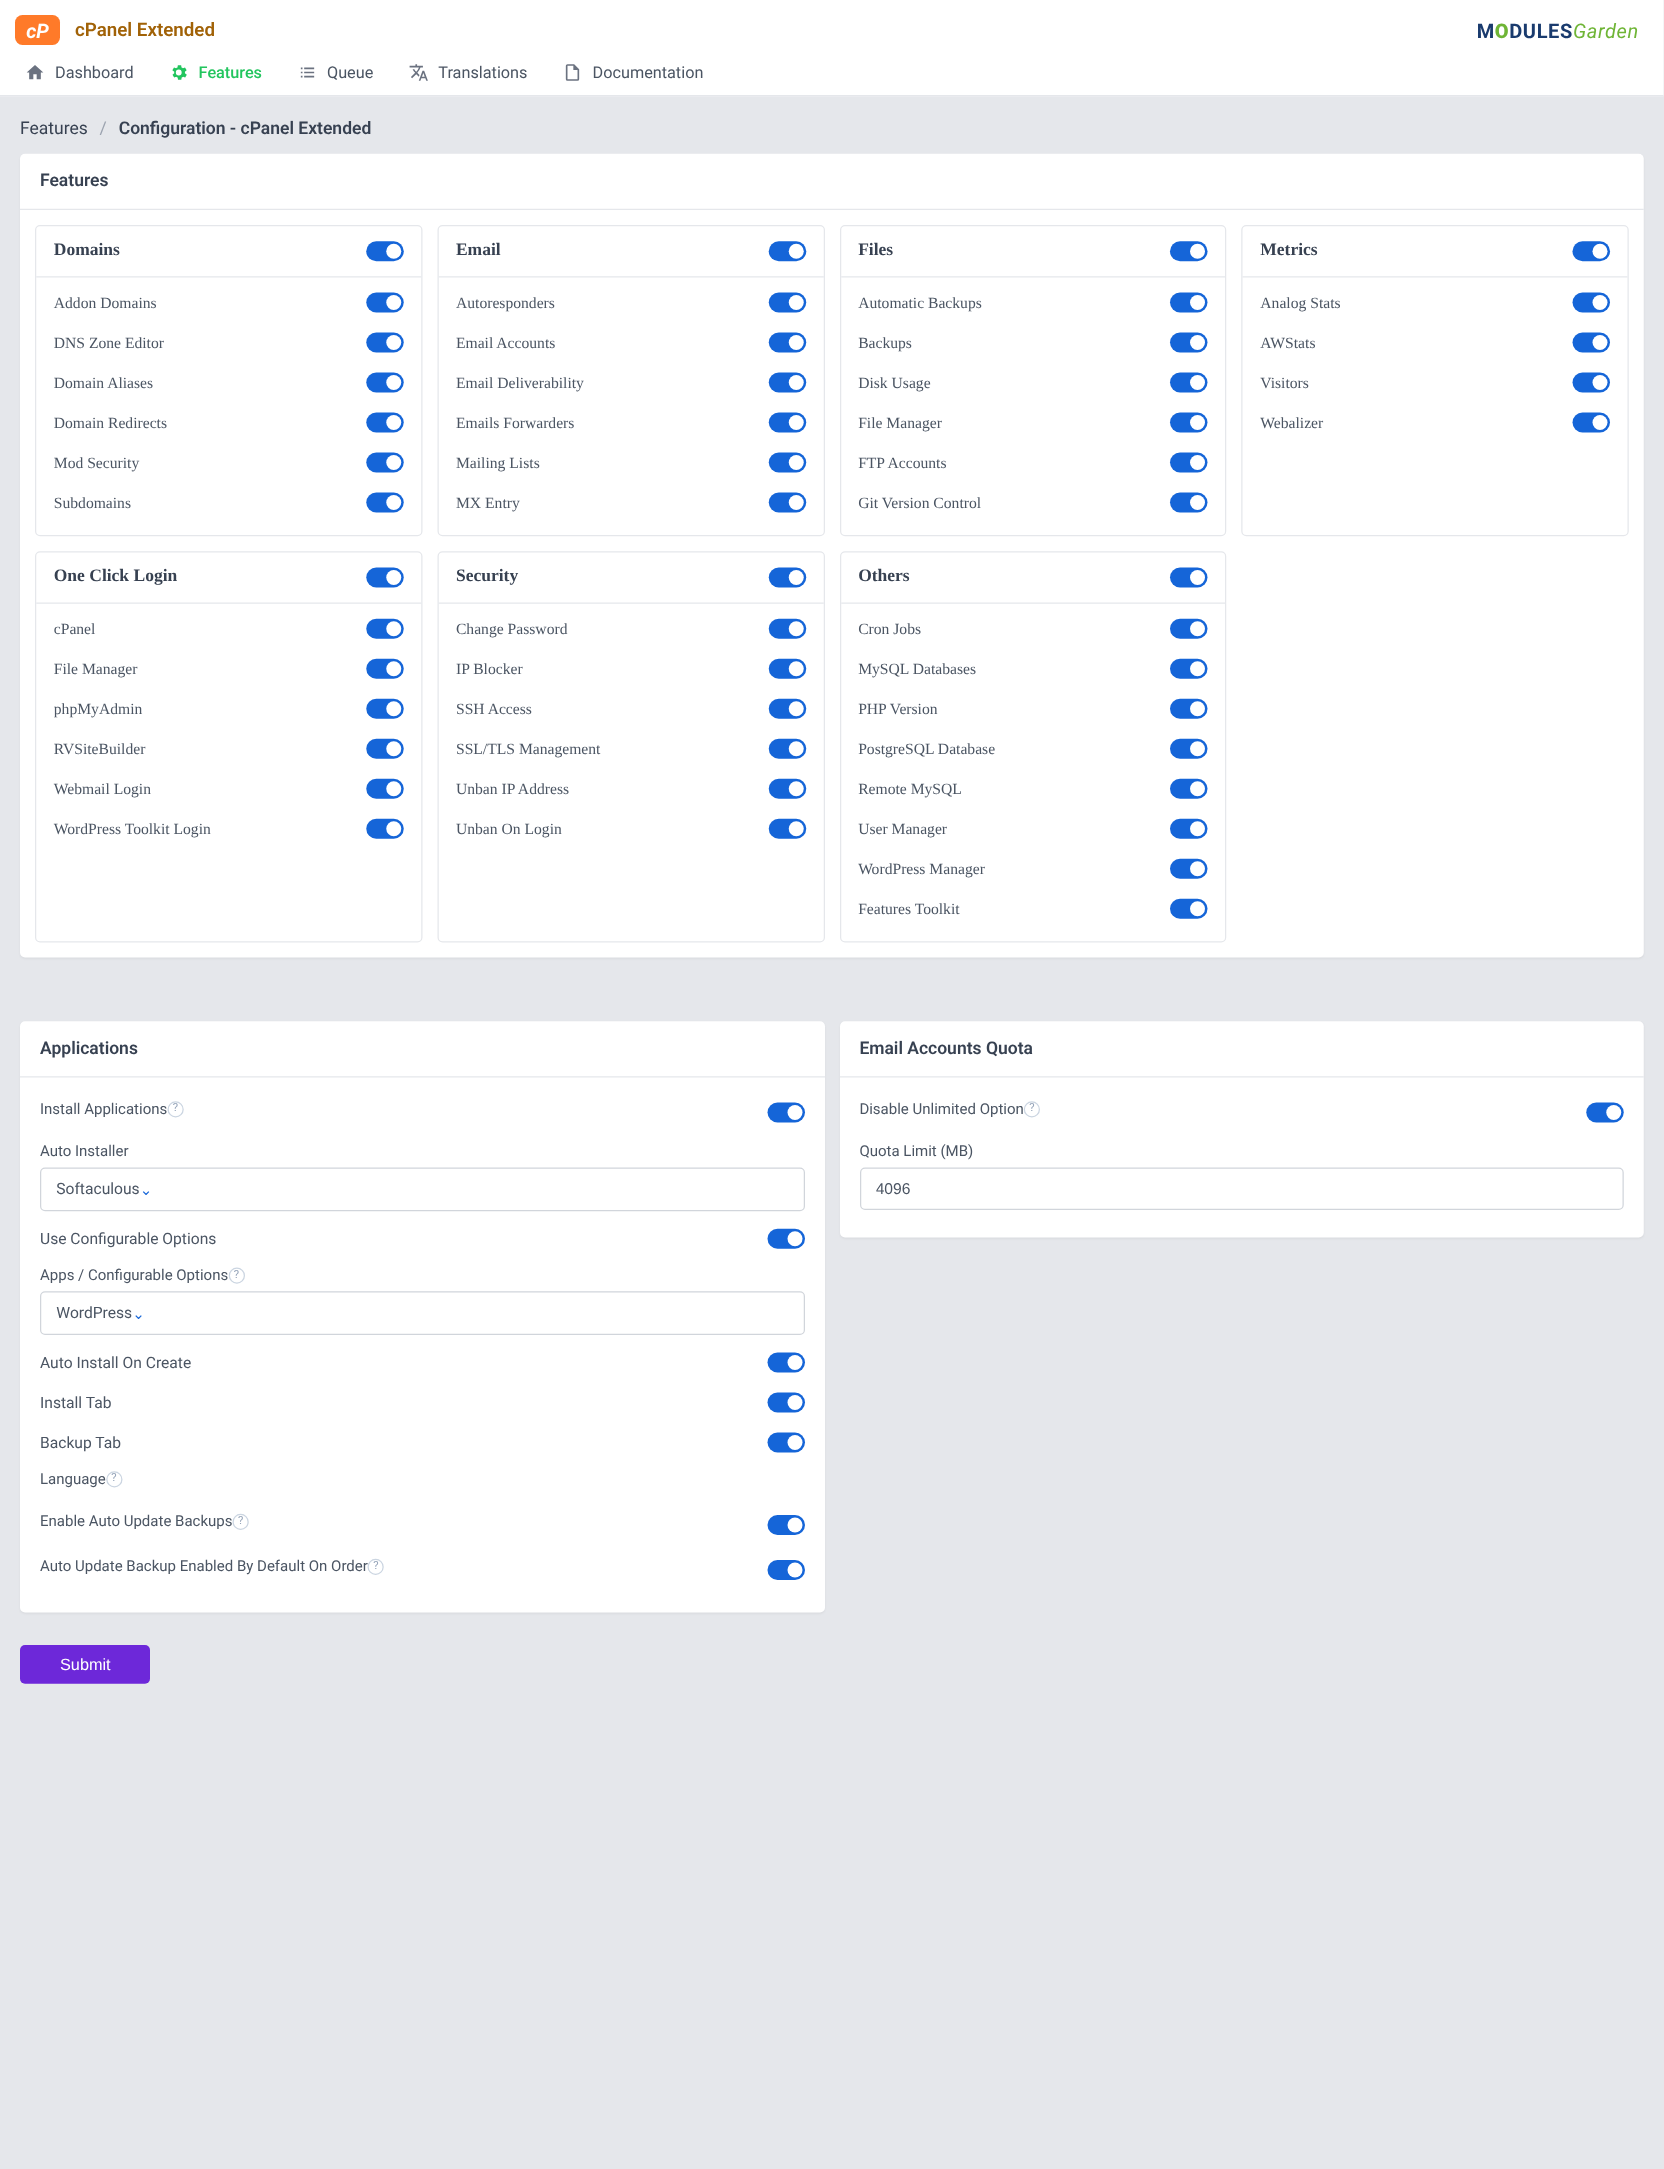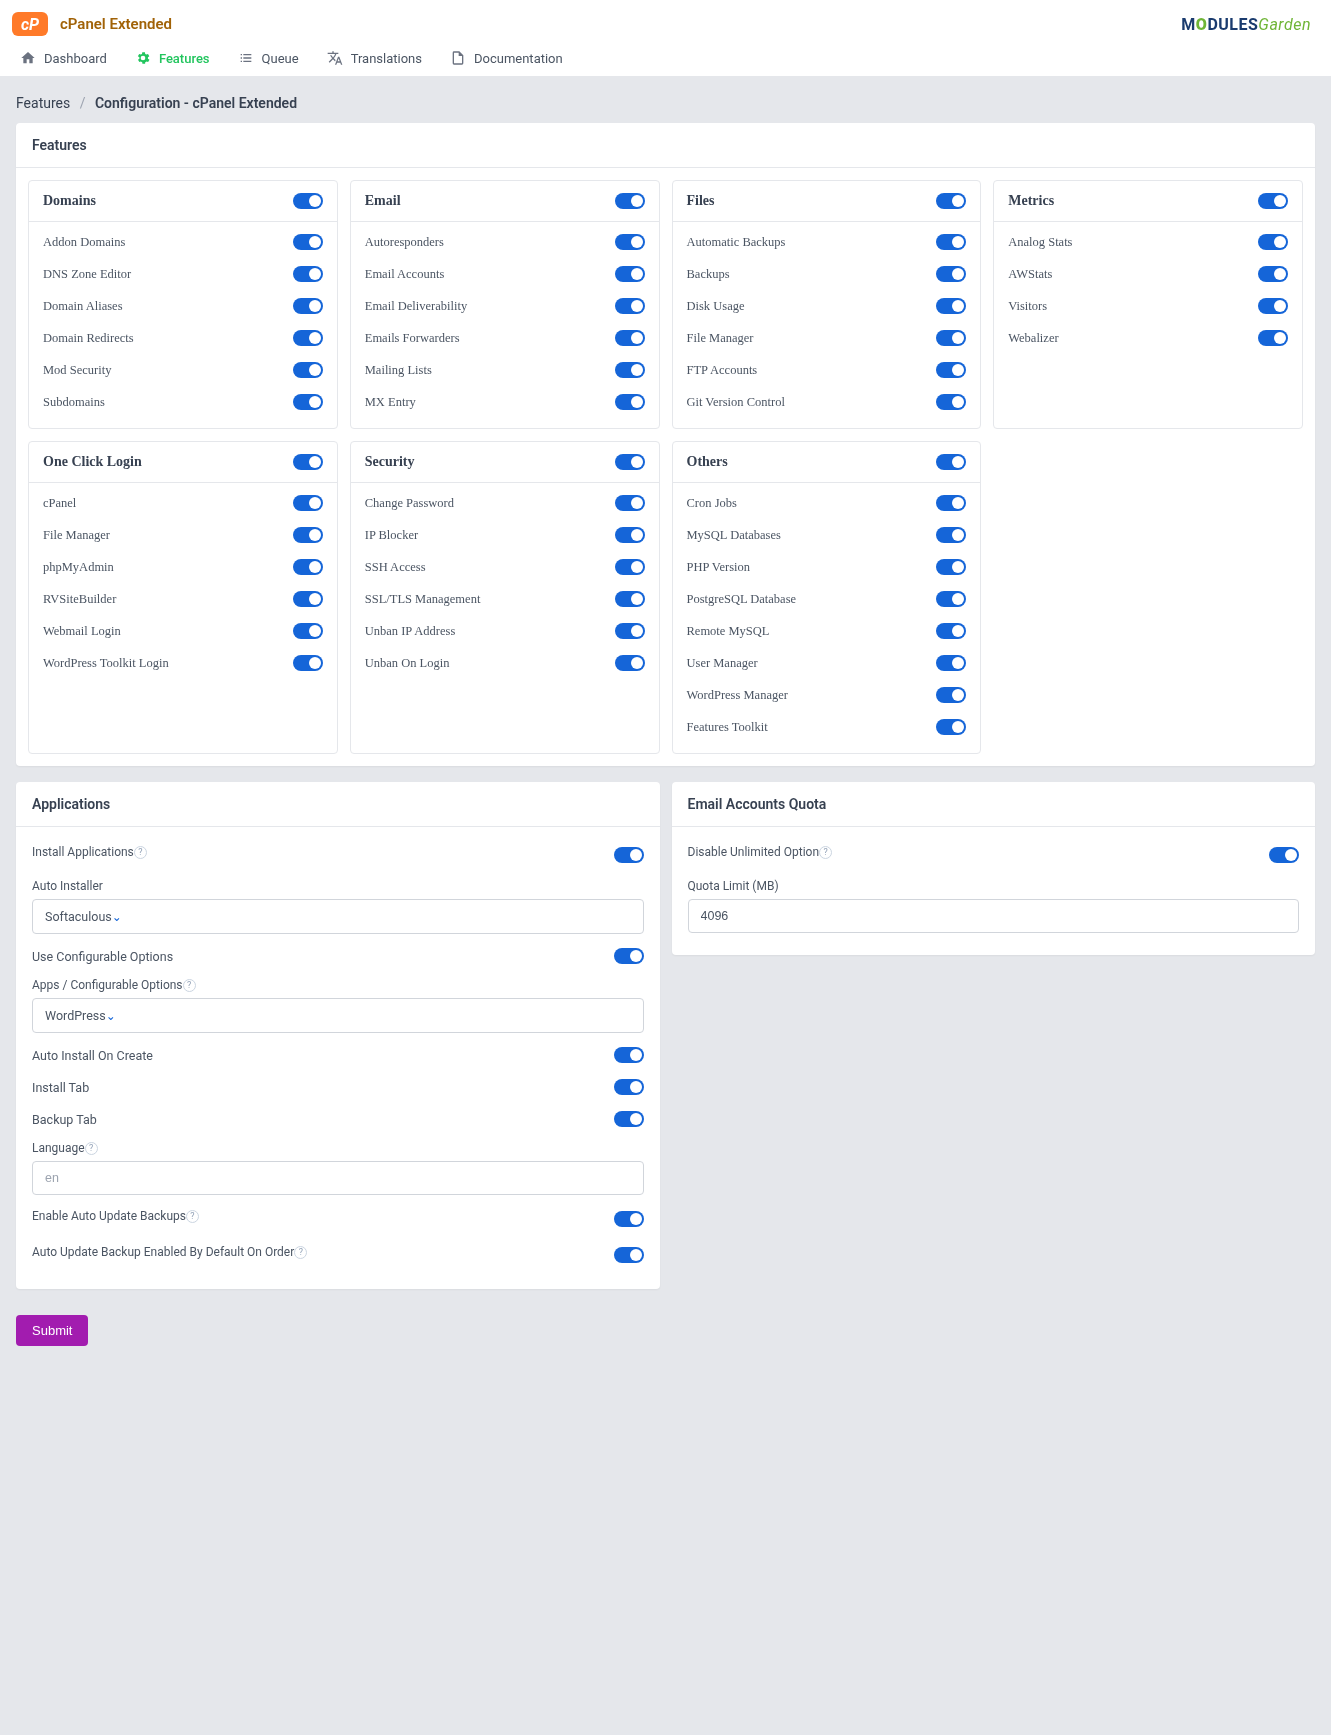--- a/index.html
+++ b/index.html
@@ -25,31 +25,31 @@
 .panel-body { padding: 12px; font-family: Liberation Serif, serif; }
 .grid { display: grid; grid-template-columns: repeat(4, 1fr); gap: 12px; }
 .card { border: 1px solid #e5e7eb; border-radius: 4px; }
 .card-header { display: flex; justify-content: space-between; align-items: center; padding: 12px 14px; border-bottom: 1px solid #e5e7eb; }
 .card-title { font-size: 14px; font-weight: 600; color: #374151; }
 .card-body { padding: 4px 14px 10px; }
 .row-item { display: flex; justify-content: space-between; align-items: center; padding: 8px 0; font-size: 12.5px; color: #4b5563; }
 .toggle { width: 30px; height: 16px; background: #1565d8; border-radius: 10px; position: relative; cursor: pointer; flex-shrink: 0; }
 .toggle::after { content: ""; position: absolute; width: 12px; height: 12px; background: #fff; border-radius: 50%; top: 2px; right: 2px; }
 .two-col { display: grid; grid-template-columns: 1fr 1fr; gap: 12px; padding: 0 16px 16px; }
-.panel2 { background: #fff; border-radius: 4px; box-shadow: 0 1px 2px rgba(0,0,0,.05); }
+.panel2 { background: #fff; border-radius: 4px; box-shadow: 0 1px 2px rgba(0,0,0,.05); margin-top: 35px; }
 .form-group { padding: 6px 0; }
 .form-label { font-size: 12px; color: #4b5563; display: flex; align-items: center; gap: 0; margin-bottom: 6px; }
 .help-icon { width: 13px; height: 13px; border: 1px solid #cbd5e1; border-radius: 50%; display: inline-flex; align-items: center; justify-content: center; font-size: 9px; color: #94a3b8; }
 .select-box, .text-input { width: 100%; border: 1px solid #d1d5db; border-radius: 4px; padding: 9px 12px; font-size: 12.5px; color: #4b5563; background: #fff; position: relative; }
 .select-box { display: flex; justify-content: flex-start; align-items: center; cursor: pointer; }
 .chevron { color: #1565d8; font-size: 12px; }
 .panel2 .card-body { padding: 10px 16px 16px; }
 .row-toggle { display: flex; justify-content: space-between; align-items: center; padding: 8px 0; font-size: 12.5px; color: #4b5563; }
 .submit-row { padding: 10px 16px 22px; }
-.btn-submit { background: #a21caf; color: #fff; border: none; border-radius: 4px; padding: 8px 16px; font-size: 13px; font-weight: 500; cursor: pointer; }
+.btn-submit { background: #6d28d9; color: #fff; border: none; border-radius: 4px; padding: 8px 32px; font-size: 13px; font-weight: 500; cursor: pointer; }
 </style>
 </head>
 <body>
 
 <div class="header">
   <div class="header-left">
     <div class="logo-cp">cP</div>
     <div class="header-title">cPanel Extended</div>
   </div>
   <div class="logo-mg">
@@ -380,21 +380,20 @@
       </div>
       <div class="row-toggle">
         <span>Backup Tab</span>
         <div class="toggle"></div>
       </div>
       <div class="form-group">
         <div class="form-label">
             <span>Language</span>
             <span class="help-icon">?</span>
           </div>
-        <input class="text-input" style="color: rgb(156, 163, 175);" value="en">
       </div>
       <div class="row-toggle">
         <span class="form-label">
             <span>Enable Auto Update Backups</span>
             <span class="help-icon">?</span>
           </span>
         <div class="toggle"></div>
       </div>
       <div class="row-toggle">
         <span class="form-label">

